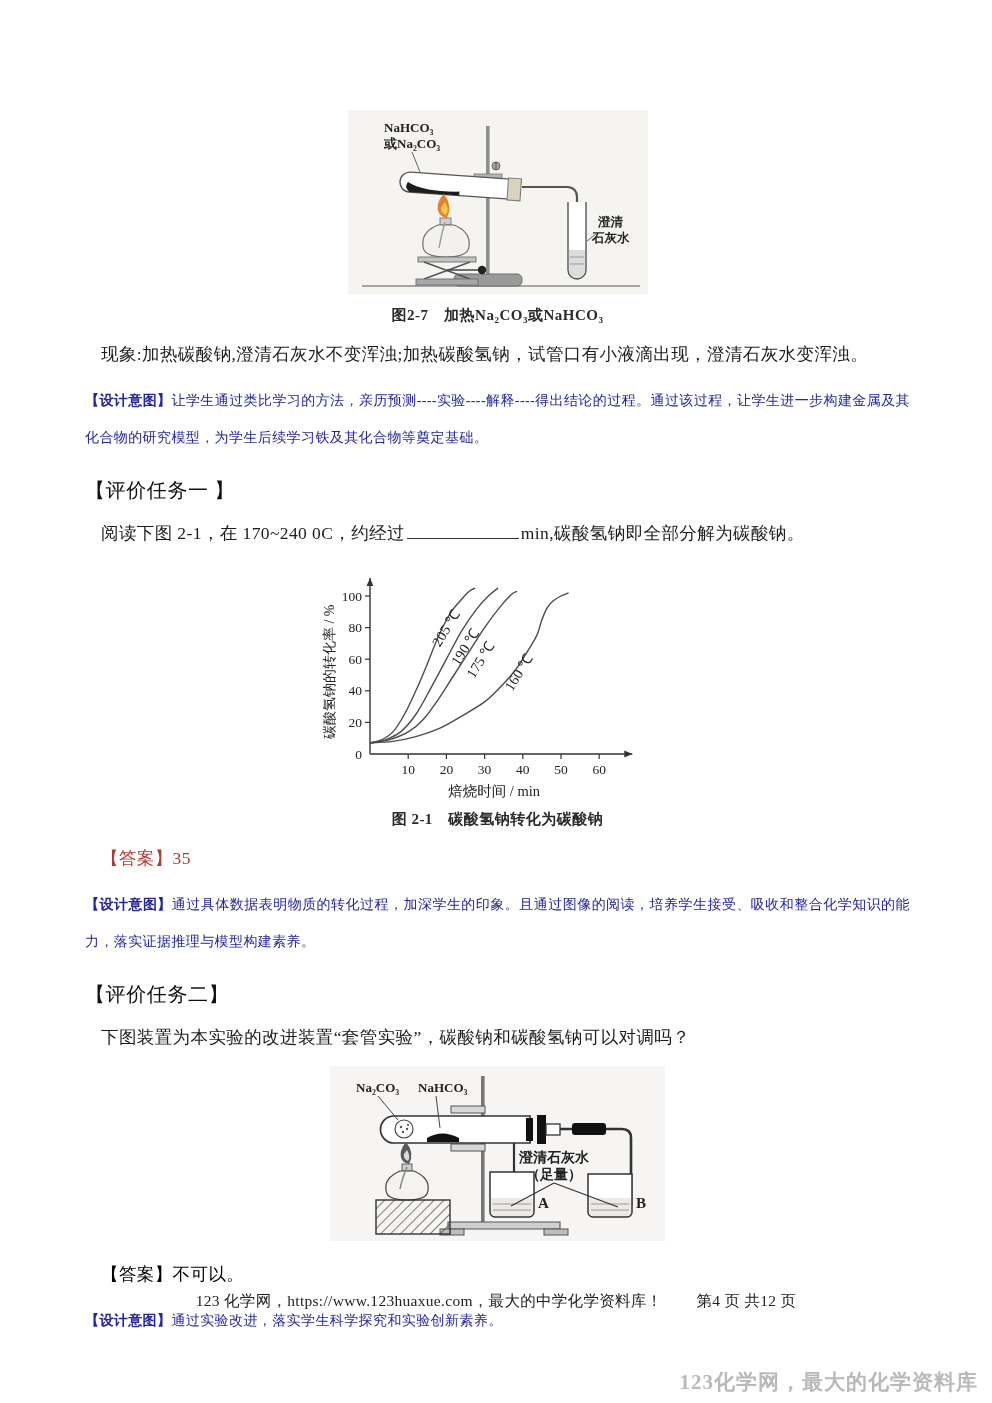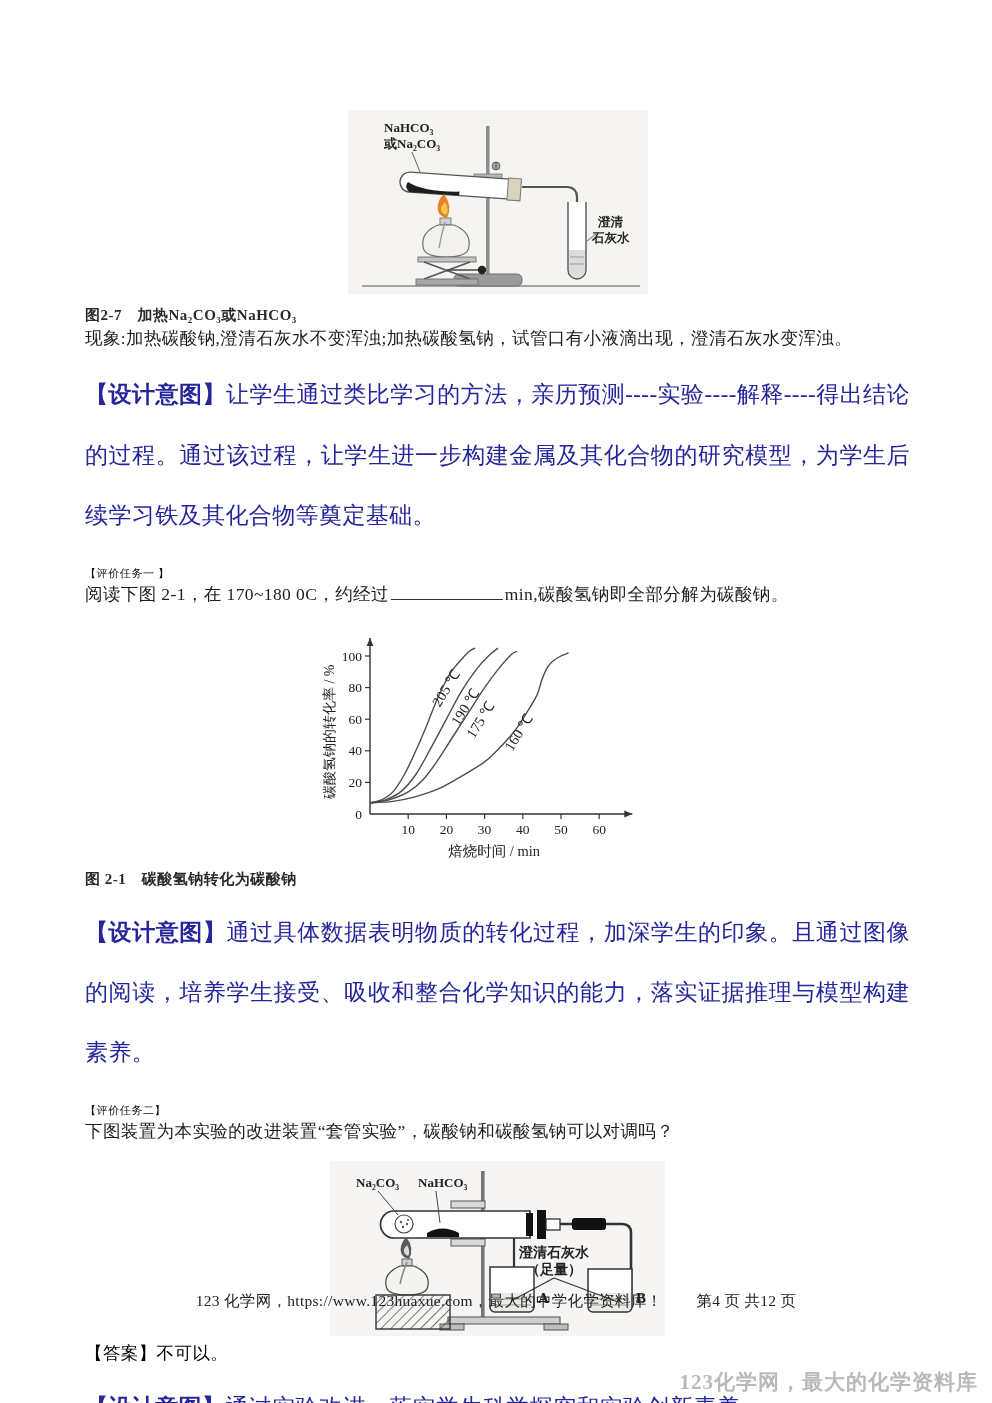--- a/index.html
+++ b/index.html
@@ -15,31 +15,32 @@
     margin:0 auto;
     background:#ffffff;
     font-family:"Liberation Serif", serif;
     color:var(--ink);
     box-sizing:border-box;
     padding:110px 82px 8px 85px;
     overflow:hidden;
   }
   .fig-wrap{text-align:center;}
   .fig-caption{
+    text-align:center;
     font-size:15px;
     font-weight:600;
     letter-spacing:.5px;
     margin-top:2px;
     color:#2a2a2a;
   }
   p.body-line{
     font-size:17.5px;
     letter-spacing:.4px;
     line-height:1.5;
-    margin:0;
+    margin:16px;
   }
   .observation{margin-top:24px;}
   .equation{
     margin:16px 0 0 12px;
     font-size:20px;
     font-weight:bold;
     color:#000;
     white-space:nowrap;
   }
   .cond{
@@ -56,29 +57,29 @@
   }
   .dline{
     width:36px;height:3px;
     border-top:2.2px solid #000;
     border-bottom:2.2px solid #000;
     box-sizing:content-box;
   }
   .up-arrow{font-family:"DejaVu Sans",sans-serif;font-weight:bold;margin-left:2px;}
   .para-blue{
     color:var(--blue);
-    font-size:23px;
+    font-size:14px;
     letter-spacing:.4px;
     line-height:2.62;
     text-align:justify;
     margin:14px 0 0 0;
   }
   .para-blue .tag{font-weight:600;}
   .section-heading{
-    font-size:11px;
+    font-size:20px;
     letter-spacing:.6px;
     margin:20px 0 0 0;
     color:#111;
   }
   .question{margin-top:26px;}
   .blank{
     display:inline-block;
     width:112px;
     border-bottom:1.2px solid #333;
     height:1.05em;
@@ -166,21 +167,21 @@
     </svg>
   </div>
   <div class="fig-caption">图2-7　加热Na₂CO₃或NaHCO₃</div>
 
   <p class="body-line observation">现象:加热碳酸钠,澄清石灰水不变浑浊;加热碳酸氢钠，试管口有小液滴出现，澄清石灰水变浑浊。</p>
 
 
   <p class="para-blue"><span class="tag">【设计意图】</span><span>让学生通过类比学习的方法，亲历预测----实验----解释----得出结论的过程。通过该过程，让学生进一步构建金属及其化合物的研究模型，为学生后续学习铁及其化合物等奠定基础。</span></p>
 
   <p class="section-heading">【评价任务一 】</p>
-  <p class="body-line question"><span>阅读下图 2-1，在 170~180 0C，约经过</span><span class="blank"></span><span>min,碳酸氢钠即全部分解为碳酸钠。</span></p>
+  <p class="body-line question"><span>阅读下图 2-1，在 170~240 0C，约经过</span><span class="blank"></span><span>min,碳酸氢钠即全部分解为碳酸钠。</span></p>
 
   <div class="fig-wrap chart-wrap">
     <svg id="chart-svg" width="360" height="242" viewBox="0 0 360 242">
         <line x1="52" y1="192" x2="314.29999999999995" y2="192" stroke="#333" stroke-width="1.4"></line>
         <path d="M314.29999999999995,192 l-8,-3.4 v6.8 Z" fill="#333"></path>
         <line x1="52" y1="192" x2="52" y2="16" stroke="#333" stroke-width="1.4"></line>
         <path d="M52,16 l-3.4,8 h6.8 Z" fill="#333"></path>
         <line x1="90.19999999999999" y1="192" x2="90.19999999999999" y2="197" stroke="#333" stroke-width="1.2"></line>
         <text x="90.19999999999999" y="212" text-anchor="middle" font-size="13.5">10</text>
         <line x1="128.39999999999998" y1="192" x2="128.39999999999998" y2="197" stroke="#333" stroke-width="1.2"></line>
@@ -211,20 +212,21 @@
         <path d="M52.0,180.9C54.5,180.4 62.2,179.6 67.3,177.8C72.4,175.9 77.5,174.1 82.6,169.9C87.7,165.7 92.7,159.9 97.8,152.5C102.9,145.1 108.0,134.9 113.1,125.6C118.2,116.4 123.3,106.7 128.4,97.2C133.5,87.7 138.6,77.2 143.7,68.8C148.8,60.3 154.5,52.4 159.0,46.6C163.4,40.8 166.9,37.4 170.4,34.0C173.9,30.6 178.4,27.4 180.0,26.1" fill="none" stroke="#4c4c4c" stroke-width="1.4"></path>
         <text x="151.32" y="87.72" text-anchor="middle" font-size="14.5" transform="rotate(-58 151.32 87.72)">190 ℃</text>
         <path d="M52.0,180.9C55.2,180.4 64.7,179.6 71.1,177.8C77.5,175.9 84.5,173.3 90.2,169.9C95.9,166.5 100.4,162.8 105.5,157.2C110.6,151.7 115.7,144.1 120.8,136.7C125.9,129.3 130.9,120.9 136.0,113.0C141.1,105.1 146.2,97.2 151.3,89.3C156.4,81.4 161.5,73.0 166.6,65.6C171.7,58.2 177.4,50.6 181.9,45.1C186.3,39.5 190.5,35.1 193.3,32.4C196.2,29.8 198.1,29.8 199.1,29.3" fill="none" stroke="#4c4c4c" stroke-width="1.4"></path>
         <text x="166.6" y="100.36" text-anchor="middle" font-size="14.5" transform="rotate(-58 166.6 100.36)">175 ℃</text>
         <path d="M52.0,180.9C55.8,180.7 67.3,180.4 74.9,179.4C82.6,178.3 90.2,176.7 97.8,174.6C105.5,172.5 113.1,170.1 120.8,166.7C128.4,163.3 136.0,158.6 143.7,154.1C151.3,149.6 160.2,144.6 166.6,139.9C173.0,135.1 176.8,130.9 181.9,125.6C187.0,120.4 192.7,114.1 197.2,108.3C201.6,102.5 205.4,95.9 208.6,90.9C211.8,85.9 214.3,81.7 216.3,78.2C218.2,74.8 218.8,73.8 220.1,70.3C221.4,66.9 222.3,61.9 223.9,57.7C225.5,53.5 227.7,48.2 229.6,45.1C231.5,41.9 233.1,40.6 235.4,38.7C237.6,36.9 240.5,35.3 243.0,34.0C245.5,32.7 249.4,31.4 250.6,30.8" fill="none" stroke="#4c4c4c" stroke-width="1.4"></path>
         <text x="204.79999999999998" y="113" text-anchor="middle" font-size="14.5" transform="rotate(-58 204.79999999999998 113)">160 ℃</text>
       </svg>
   </div>
   <div class="fig-caption">图 2-1　碳酸氢钠转化为碳酸钠</div>
 
+  <p class="body-line answer-line answer-red"><span class="ans-tag">【答案】</span><span class="ans-val">35</span></p>
 
   <p class="para-blue"><span class="tag">【设计意图】</span><span>通过具体数据表明物质的转化过程，加深学生的印象。且通过图像的阅读，培养学生接受、吸收和整合化学知识的能力，落实证据推理与模型构建素养。</span></p>
 
   <p class="section-heading">【评价任务二】</p>
   <p class="body-line question">下图装置为本实验的改进装置“套管实验”，碳酸钠和碳酸氢钠可以对调吗？</p>
 
   <div class="fig-wrap" style="margin-top:16px;">
     <svg width="335" height="175" viewBox="0 0 335 175">
       <defs>
         <pattern id="hatch" width="7" height="7" patternTransform="rotate(45)" patternUnits="userSpaceOnUse">

